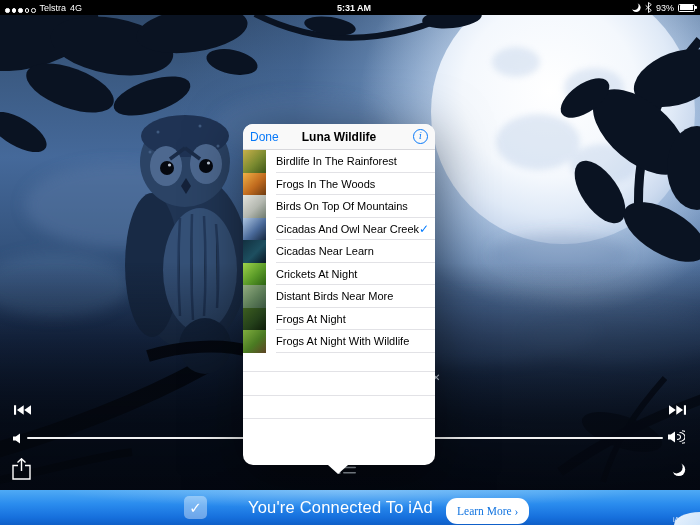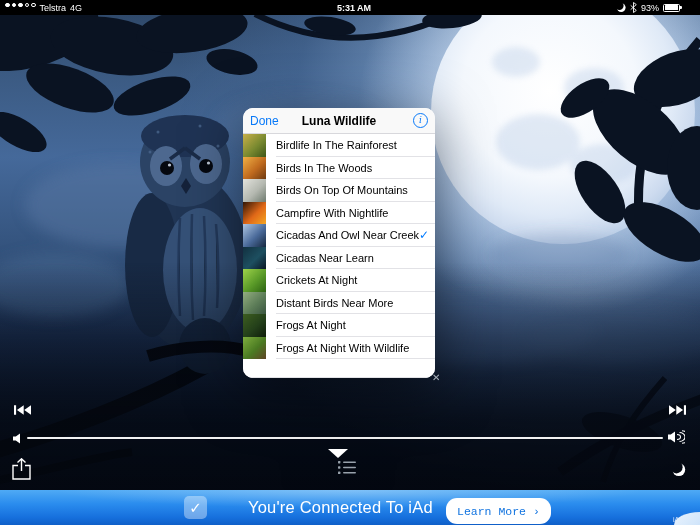--- a/index.html
+++ b/index.html
@@ -11,38 +11,38 @@
     background:
       radial-gradient(circle at 560px 112px, rgba(215,232,252,.85) 0%, rgba(150,185,228,.55) 22%, rgba(90,130,185,.28) 38%, rgba(0,0,0,0) 55%),
       linear-gradient(180deg,#2c4565 0%,#3b5a82 14%,#45699a 30%,#33527c 48%,#1c3154 64%,#0e1d36 78%,#081224 90%,#060d1c 100%);}
   .scene svg{position:absolute;inset:0;}
   .dark-overlay{position:absolute;inset:0;
     background:linear-gradient(180deg,rgba(5,10,20,0) 50%,rgba(5,10,20,.45) 66%,rgba(4,8,16,.78) 80%,rgba(3,6,13,.88) 100%);}
 
   
   .statusbar{position:absolute;left:0;top:0;width:700px;height:15px;background:#000;color:#fff;
     font-size:9px;display:flex;align-items:center;z-index:40;}
-  .sb-left{display:flex;align-items:flex-start;gap:4px;padding-left:5px;}
+  .sb-left{display:flex;align-items:flex-end;gap:4px;padding-left:5px;}
   .sb-center{position:absolute;left:8px;right:0;text-align:center;font-weight:bold;}
-  .sb-right{margin-left:auto;display:flex;align-items:center;gap:4px;padding-right:20px;}
+  .sb-right{margin-left:auto;display:flex;align-items:center;gap:4px;padding-right:5px;}
   .sdots{display:flex;gap:2px;align-items:center;}
   .sdot{width:4.5px;height:4.5px;border-radius:50%;border:0.8px solid #fff;box-sizing:border-box;}
   .sdot.fill{background:#fff;}
   .battery{width:17px;height:8px;border:1px solid #fff;border-radius:1.5px;position:relative;box-sizing:border-box;}
   .battery::after{content:"";position:absolute;right:-2.5px;top:1.5px;width:1.5px;height:3px;background:#fff;border-radius:0 1px 1px 0;}
   .battery .lvl{position:absolute;left:.5px;top:.5px;bottom:.5px;width:13px;background:#fff;border-radius:.5px;}
 
   
   .ctl{position:absolute;z-index:10;background:none;border:none;padding:0;cursor:pointer;}
   .vol-track{position:absolute;left:27px;top:437px;width:636px;height:2px;border-radius:1px;
     background:rgba(255,255,255,.95);z-index:9;}
   .x-mark{position:absolute;left:432px;top:372px;color:#dce5ef;font-size:10px;z-index:9;opacity:.9;}
 
   
-  .popover{position:absolute;left:243px;top:108px;width:192px;height:270px;z-index:30;
+  .popover{position:absolute;left:243px;top:124px;width:192px;height:341px;z-index:30;
     filter:drop-shadow(0 12px 28px rgba(0,0,0,.5));}
   .pop-body{position:absolute;inset:0;background:#fff;border-radius:10px;overflow:hidden;
     display:flex;flex-direction:column;}
   .pop-arrow{position:absolute;left:85px;top:341px;width:20px;height:9px;background:#fff;
     clip-path:polygon(0 0,100% 0,50% 100%);}
   .pop-header{height:26px;min-height:26px;background:#f9f9f9;border-bottom:1px solid #d8d8dc;
     display:flex;align-items:center;position:relative;padding:0 7px;box-sizing:border-box;}
   .done-btn{color:#0879f8;font-size:12px;background:none;border:none;padding:0;cursor:pointer;font-family:inherit;}
   .pop-title{position:absolute;left:0;right:0;text-align:center;font-size:12px;font-weight:bold;color:#000;pointer-events:none;}
   .info-btn{margin-left:auto;width:13px;height:13px;border:1px solid #0879f8;border-radius:50%;
@@ -61,21 +61,21 @@
   
   .banner{position:absolute;left:0;top:490px;width:700px;height:35px;z-index:35;
     background:
       radial-gradient(ellipse 420px 26px at 50% 0%, rgba(255,255,255,.28), rgba(255,255,255,0) 70%),
       linear-gradient(180deg,#4FAAF5 0%,#2a8cee 40%,#1670dd 78%,#0f5fc8 100%);}
   .ad-check{position:absolute;left:184px;top:6px;width:23px;height:23px;border-radius:5px;
     background:rgba(255,255,255,.38);color:#fff;font-size:15px;font-weight:bold;
     text-align:center;line-height:23px;}
   .ad-msg{position:absolute;left:248px;top:8px;color:#fff;font-size:16.5px;font-weight:300;letter-spacing:.2px;}
   .ad-btn{position:absolute;left:446px;top:8px;height:26px;padding:0 11px;border:none;border-radius:11px;
-    background:#fff;color:#1274e0;font-size:11.5px;font-family:Liberation Mono, monospace;cursor:pointer;line-height:19px;}
+    background:#fff;color:#1274e0;font-size:11.5px;font-family:Liberation Serif, serif;cursor:pointer;line-height:19px;}
   .ad-mark{position:absolute;right:17px;bottom:2px;color:rgba(255,255,255,.85);font-size:7px;}
   .ad-curl{position:absolute;right:0;bottom:0;width:26px;height:13px;background:linear-gradient(135deg,#eaf3fd,#cfe4fa);
     border-top-left-radius:26px 13px;}
 
   .icon-svg{display:block;}
 </style>
 </head>
 <body>
 
 <div class="scene" title="Owl perched on a branch at night beneath a bright full moon with leaf silhouettes">
@@ -277,29 +277,25 @@
       <div class="pop-title">Luna Wildlife</div>
       <button class="info-btn">i</button>
     </div>
     <div class="track-list" id="track-list">
         <div class="track-row">
           <div class="thumb" style="background: linear-gradient(135deg, rgb(200, 176, 74), rgb(122, 138, 48) 55%, rgb(62, 86, 24));"></div>
           <span class="track-label">Birdlife In The Rainforest</span>
         </div>
         <div class="track-row">
           <div class="thumb" style="background: linear-gradient(135deg, rgb(240, 176, 69), rgb(192, 106, 30) 55%, rgb(110, 58, 16));"></div>
-          <span class="track-label">Birds In The Woods</span>
+          <span class="track-label">Frogs In The Woods</span>
         </div>
         <div class="track-row">
           <div class="thumb" style="background: linear-gradient(135deg, rgb(227, 227, 221), rgb(180, 184, 176) 55%, rgb(110, 122, 110));"></div>
           <span class="track-label">Birds On Top Of Mountains</span>
-        </div>
-        <div class="track-row">
-          <div class="thumb" style="background: linear-gradient(135deg, rgb(48, 21, 5), rgb(224, 104, 24) 55%, rgb(245, 166, 35));"></div>
-          <span class="track-label">Campfire With Nightlife</span>
         </div>
         <div class="track-row">
           <div class="thumb" style="background: linear-gradient(135deg, rgb(174, 198, 226), rgb(74, 106, 154) 55%, rgb(22, 40, 63));"></div>
           <span class="track-label">Cicadas And Owl Near Creek</span>
           <span class="check">✓</span>
         </div>
         <div class="track-row">
           <div class="thumb" style="background: linear-gradient(135deg, rgb(18, 48, 64), rgb(29, 79, 96) 55%, rgb(9, 22, 36));"></div>
           <span class="track-label">Cicadas Near Learn</span>
         </div>

